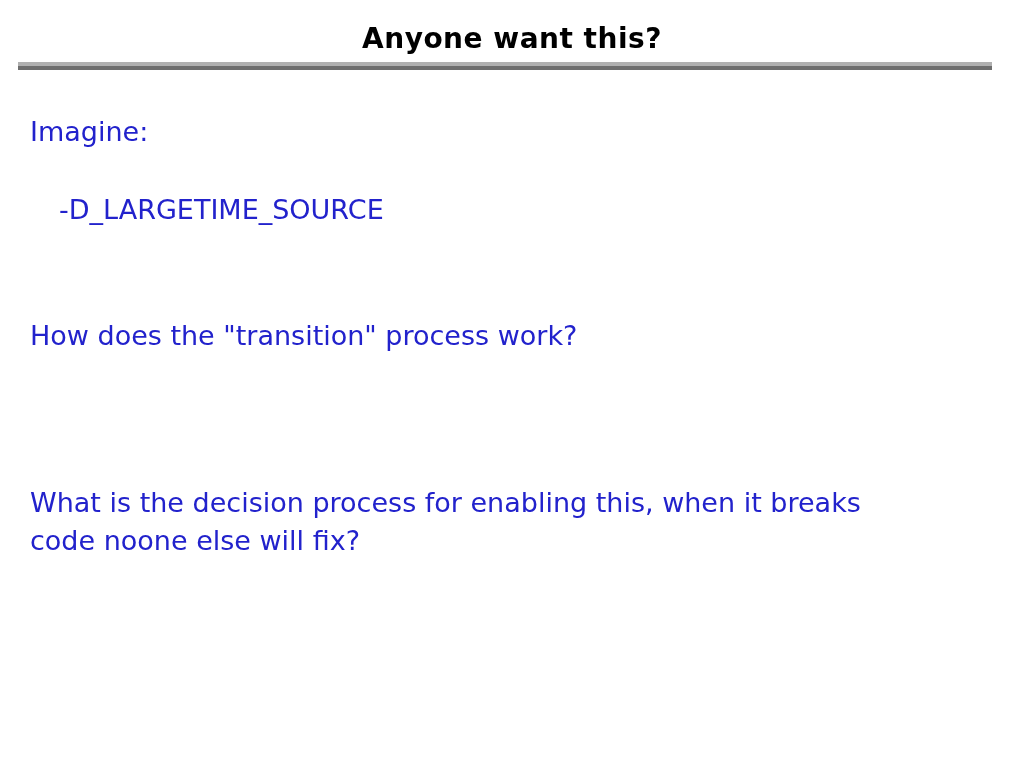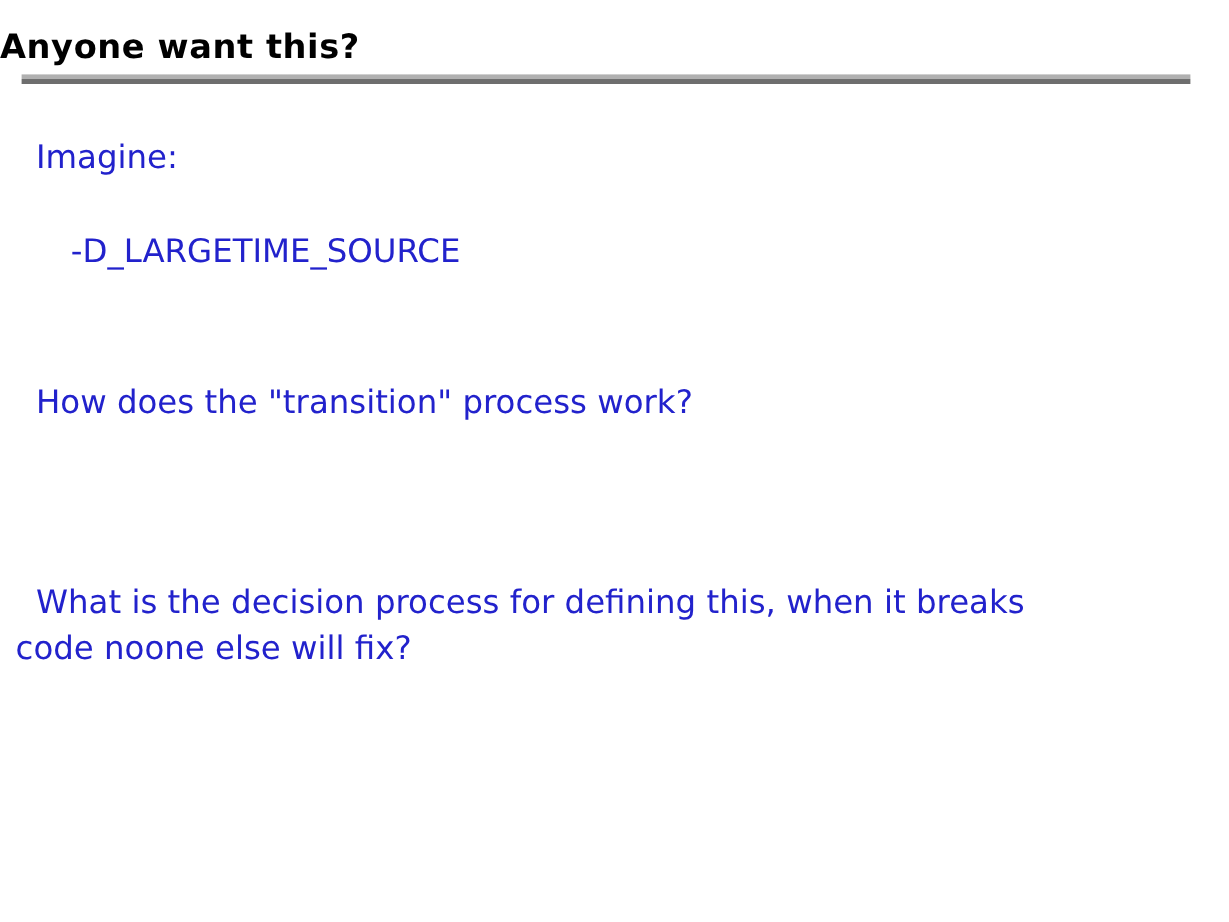--- a/index.html
+++ b/index.html
@@ -13,21 +13,21 @@
     height: 768px;
     background: var(--background, #ffffff);
     overflow: hidden;
     font-family: "DejaVu Sans", sans-serif;
   }
   .slide-title {
     position: absolute;
     top: 22px;
     left: 0;
     width: 100%;
-    text-align: left;
+    text-align: center;
     font-size: 28px;
     font-weight: 600;
     letter-spacing: 0.5px;
     color: var(--title-text, #000000);
   }
   .title-rule {
     position: absolute;
     top: 62px;
     left: 18px;
     width: 974px;
@@ -46,35 +46,35 @@
     font-size: 27px;
     font-weight: 500;
     white-space: nowrap;
     letter-spacing: 0px;
   }
   .line-imagine { top: 116px; left: 30px; }
   .line-flag    { top: 194px; left: 59px; }
   .line-q1      { top: 320px; left: 30px; }
   .line-q2      { top: 404px; left: 30px; }
   .line-q3a     { top: 487px; left: 30px; }
-  .line-q3b     { top: 525px; left: 13px; }
+  .line-q3b     { top: 525px; left: 30px; }
 </style>
 </head>
 <body>
 
 <div class="slide">
 
   <div class="slide-title">Anyone want this?</div>
 
   <div class="title-rule"></div>
 
   <div class="body-line line-flag">-D_LARGETIME_SOURCE</div>
 
   <div class="body-line line-imagine">Imagine:</div>
 
   <div class="body-line line-q1">How does the "transition" process work?</div>
 
 
-  <div class="body-line line-q3a">What is the decision process for defining this, when it breaks</div>
+  <div class="body-line line-q3a">What is the decision process for enabling this, when it breaks</div>
 
   <div class="body-line line-q3b">code noone else will fix?</div>
 
 </div>
 
 </body></html>

